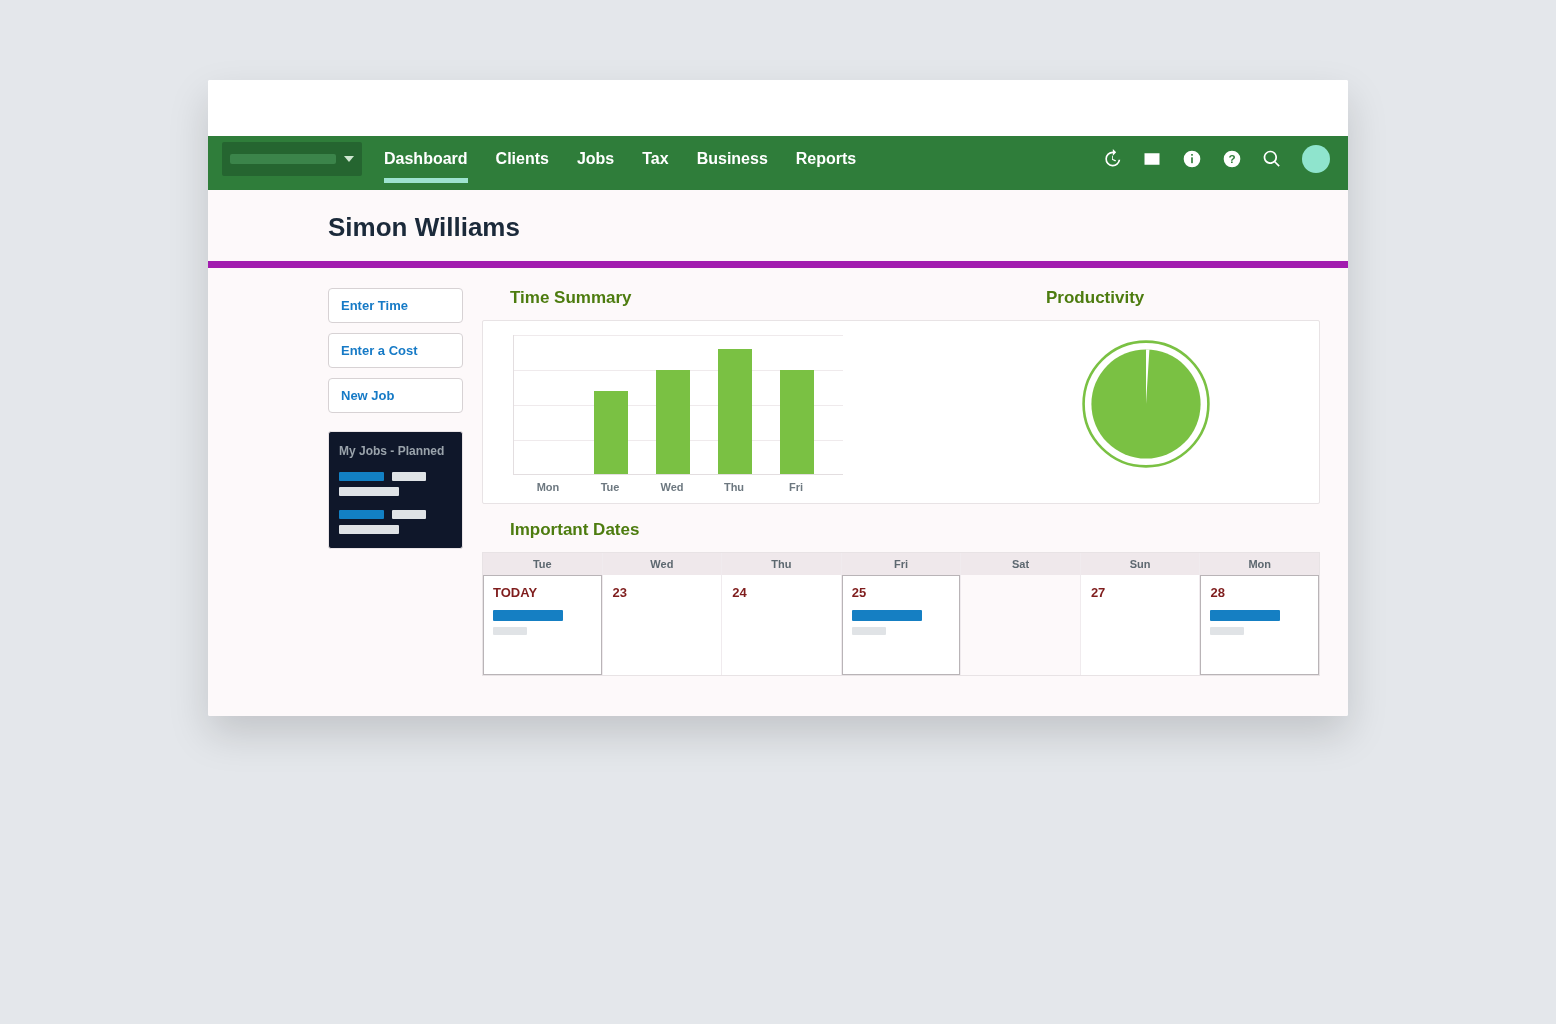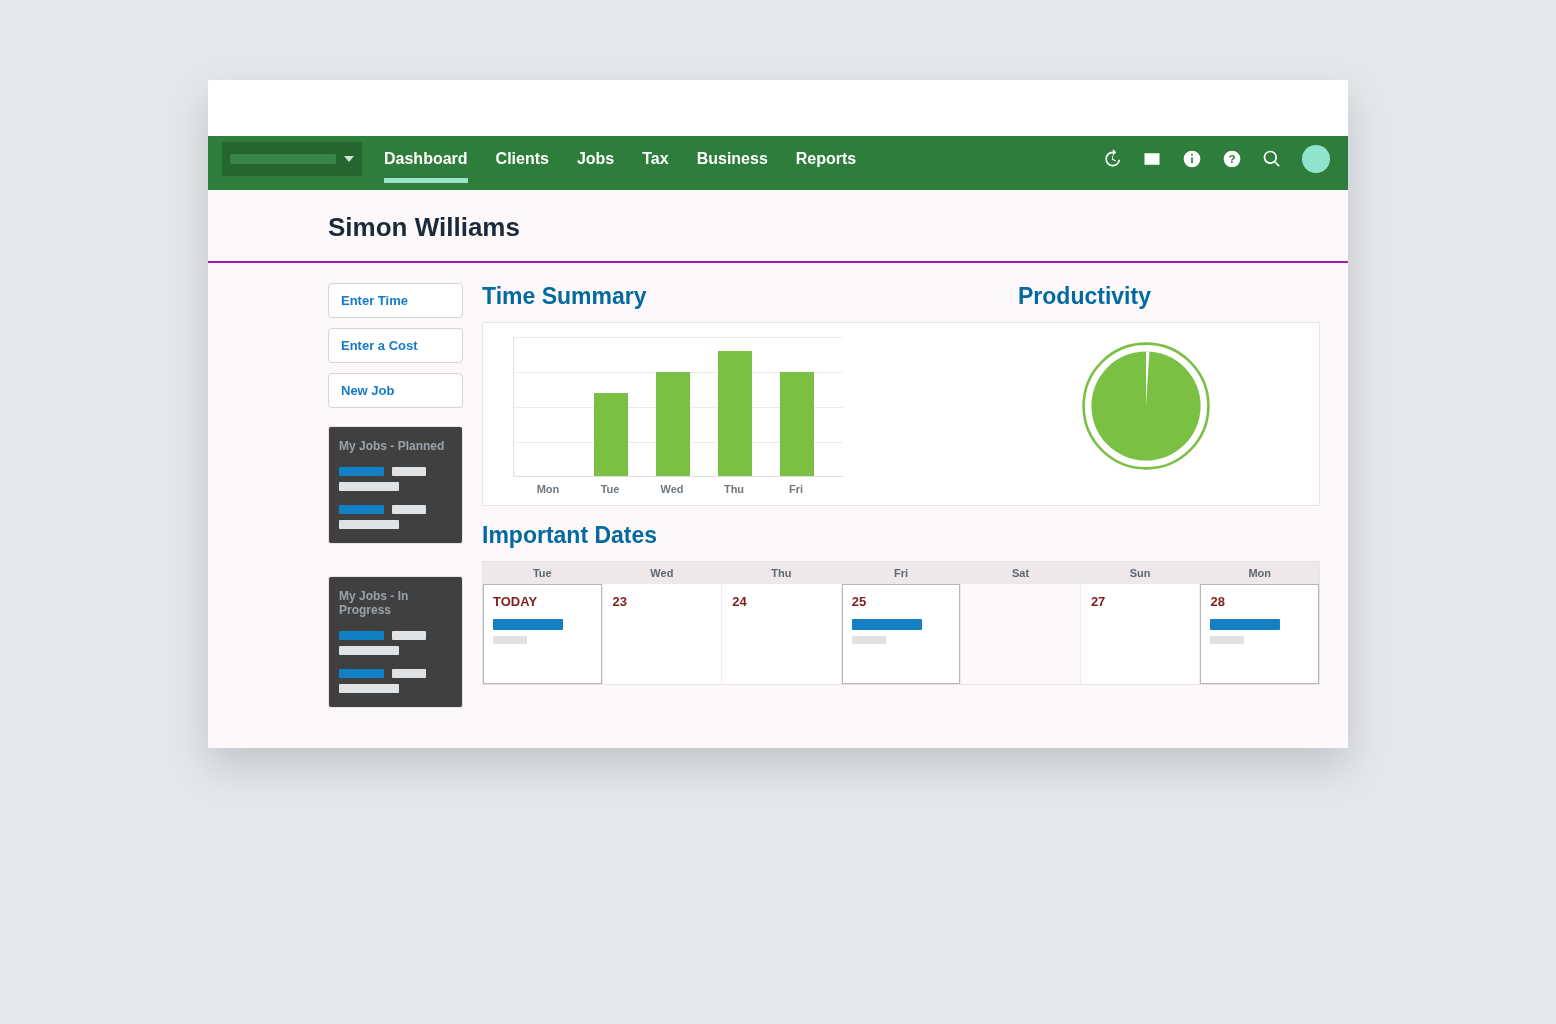--- a/index.html
+++ b/index.html
@@ -74,62 +74,63 @@
   .avatar {
     width: 28px; height: 28px; border-radius: 50%;
     background: #8fe4cd; cursor: pointer;
   }
 
   
   .page { background: #fdf9fa; padding-bottom: 40px; }
   .page-title {
     font-size: 26px; font-weight: 700; color: #1b2a3a;
     padding: 22px 0 18px 120px;
-    border-bottom: 2px solid #a21caf;
+    border-bottom: 7px solid #a21caf;
   }
   .content { display: flex; padding: 20px 28px 0 120px; gap: 19px; }
 
   
   .sidebar { width: 135px; flex: 0 0 135px; display:flex; flex-direction:column; gap: 10px; }
   .side-btn {
     border: 1px solid #d7d2d4;
     background: #fff;
     border-radius: 4px;
     font-size: 13px;
     font-weight: 700;
     color: #167ac6;
     padding: 9px 12px;
     text-align: left;
     cursor: pointer;
   }
   .side-panel {
     border: 1px solid #e9e4e6;
-    background: #404040;
+    background: #0f172a;
     border-radius: 3px;
     padding: 12px 10px 14px;
     margin-top: 8px;
   }
   .side-panel + .side-panel { margin-top: 22px; }
   .side-panel-title {
     font-size: 12px; font-weight: 600; color: #9aa3ab;
     margin-bottom: 14px;
   }
   .stub-row { margin-bottom: 14px; }
   .stub-row:last-child { margin-bottom: 0; }
   .stub-line1 { display:flex; gap:8px; margin-bottom:6px; }
   .stub-blue { height: 9px; background:#1280c4; border-radius:1px; }
   .stub-grey { height: 9px; background:#dfe3e6; border-radius:1px; }
   .w45 { width:45px; } .w34 { width:34px; } .w60 { width:60px; }
 
   
   .main { flex: 1; }
   .main-top { display:flex; gap: 10px; }
   .section-title {
-    font-size: 23px; font-weight: 700; color: #0369a1;
+    font-size: 17px; font-weight: 700; color: #4d7c0f;
     margin-bottom: 12px;
+    margin-left: 28px;
   }
   .charts-wrap {
     border: 1px solid #e8e3e5;
     background:#fff;
     border-radius: 2px;
     display:flex;
     padding: 14px 30px 10px 30px;
   }
   .time-col { flex: 0 0 58%; }
   .prod-col { flex: 1; padding-left: 40px; }
@@ -274,37 +275,20 @@
           </div>
           <div class="stub-row">
             <div class="stub-line1">
                 <div class="stub-blue w45"></div>
                 <div class="stub-grey w34"></div>
               </div>
             <div class="stub-grey w60"></div>
           </div>
         </div>
 
-        <div class="side-panel">
-          <div class="side-panel-title">My Jobs - In Progress</div>
-          <div class="stub-row">
-            <div class="stub-line1">
-                <div class="stub-blue w45"></div>
-                <div class="stub-grey w34"></div>
-              </div>
-            <div class="stub-grey w60"></div>
-          </div>
-          <div class="stub-row">
-            <div class="stub-line1">
-                <div class="stub-blue w45"></div>
-                <div class="stub-grey w34"></div>
-              </div>
-            <div class="stub-grey w60"></div>
-          </div>
-        </div>
       </div>
 
       <div class="main">
 
         <div class="main-top">
           <div class="time-col">
             <div class="section-title">Time Summary</div>
           </div>
           <div class="prod-col">
             <div class="section-title">Productivity</div>

